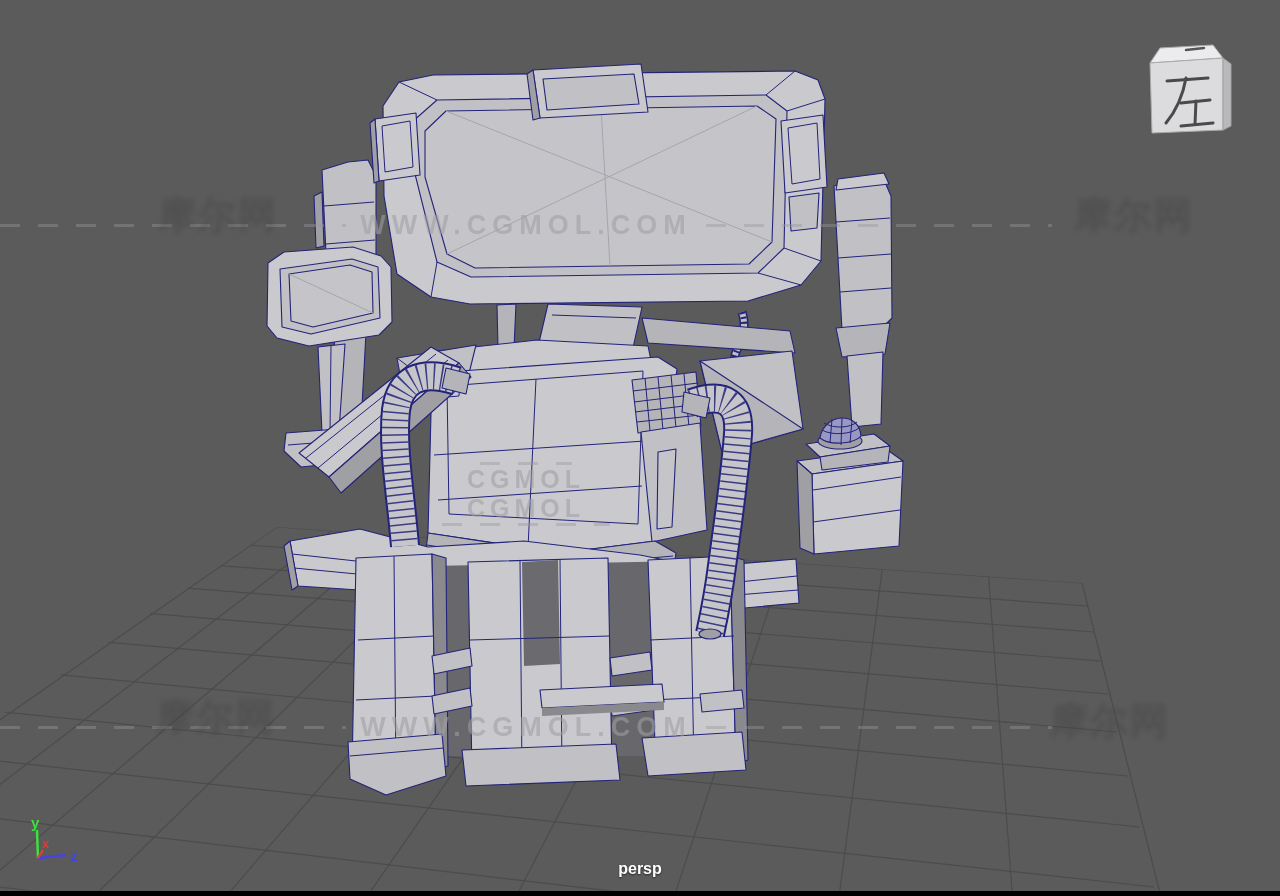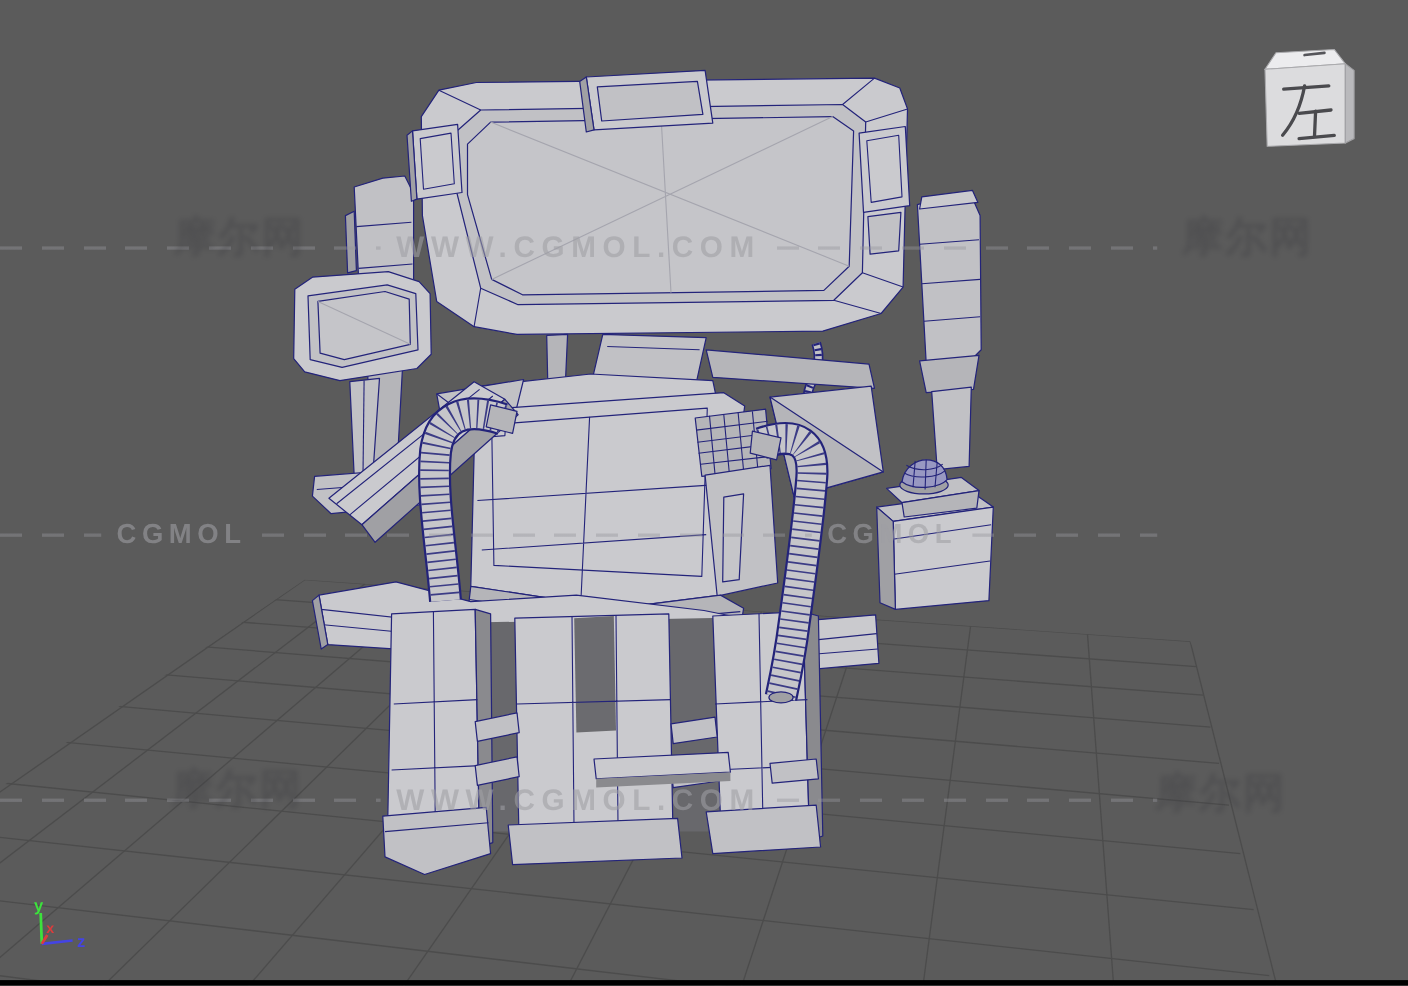--- a/index.html
+++ b/index.html
@@ -205,21 +205,21 @@
         <ellipse cx="710" cy="634" rx="11" ry="5" class="f3 w"></ellipse>
       </g>
     </g>
   </svg>
 
   <div class="wm-line" style="top:210px;">
     <div class="wm-dash wm-grow"></div>
     <span class="wm-text">WWW.CGMOL.COM</span>
     <div class="wm-dash wm-grow"></div>
   </div>
-  <div class="wm-line" style="top:472px;">
+  <div class="wm-line" style="top:462px;flex-direction:column;">
     <div class="wm-dash" style="width:92px"></div>
     <span class="wm-text small">CGMOL</span>
     <div class="wm-dash wm-grow"></div>
     <span class="wm-text small">CGMOL</span>
     <div class="wm-dash" style="width:168px"></div>
   </div>
   <div class="wm-line" style="top:712px;">
     <div class="wm-dash wm-grow"></div>
     <span class="wm-text">WWW.CGMOL.COM</span>
     <div class="wm-dash wm-grow"></div>
@@ -252,14 +252,15 @@
     <g transform="translate(-8,-808)">
       <line x1="38" y1="858" x2="37" y2="830" stroke="#3ce23c" stroke-width="2.5"></line>
       <line x1="38" y1="858" x2="66" y2="855" stroke="#4444e4" stroke-width="2.5"></line>
       <line x1="38" y1="858" x2="43" y2="850" stroke="#dd3c3c" stroke-width="2.5"></line>
       <text x="31" y="828" font-size="15" font-weight="bold" fill="#3ce23c">y</text>
       <text x="42" y="848" font-size="13" font-weight="bold" fill="#dd3c3c">x</text>
       <text x="70" y="861" font-size="15" font-weight="bold" fill="#4444e4">z</text>
     </g>
   </svg>
 
+  <div class="persp-label">persp</div>
   <div class="bottom-bar"></div>
 </div>
 
 </body></html>

